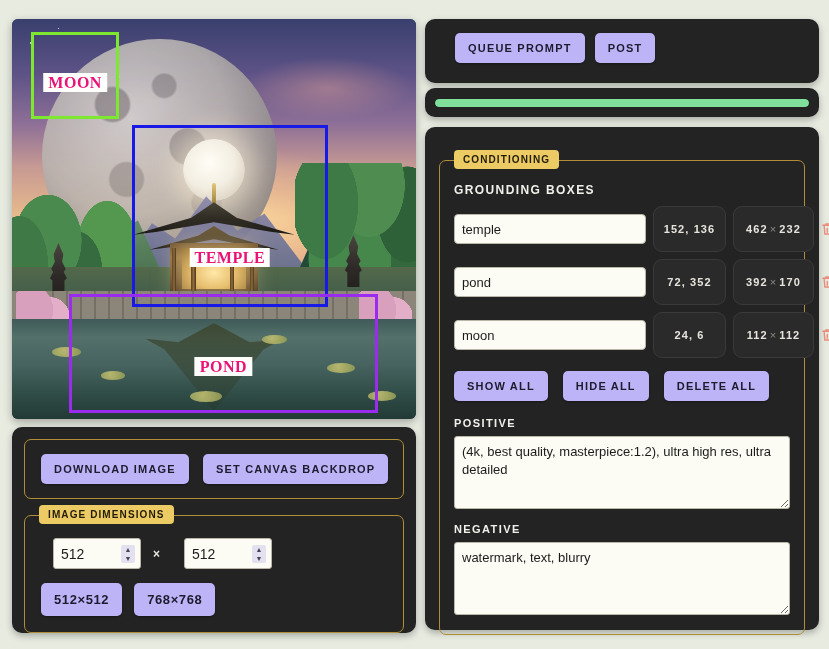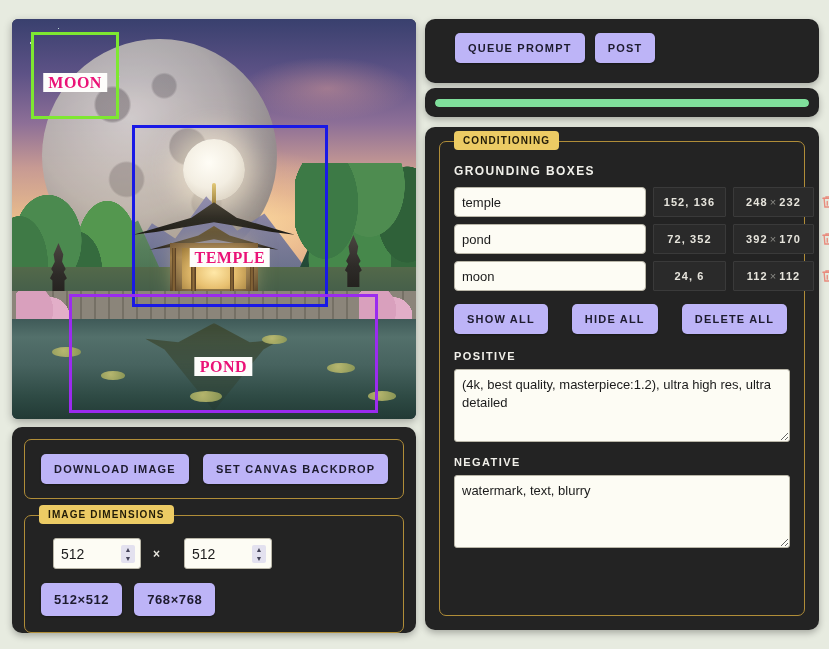--- a/index.html
+++ b/index.html
@@ -228,48 +228,48 @@
     line-height:1.2;
   }
 
   
   #topbar-panel { left:425px; top:19px; width:394px; height:64px; }
   #progress-panel { left:425px; top:88px; width:394px; height:29px; display:flex; align-items:center; padding:0 10px; }
   .progress-track { width:100%; height:8px; border-radius:5px; background:#2a2a2a; overflow:hidden; }
   .progress-fill { height:100%; border-radius:5px; background:#7fdf9b; }
 
   #cond-panel { left:425px; top:127px; width:394px; height:503px; padding:14px; }
-  #cond-inner { width:100%; height:100%; padding:22px 14px 20px 14px; }
+  #cond-inner { width:100%; height:100%; padding:22px 14px 20px 14px;margin-top:19px; }
 
   .section-title {
     color:#f1f0ea;
     font-size:12px;
     font-weight:bold;
     letter-spacing:1.4px;
     margin-bottom:9px;
   }
   .gb-row { display:flex; align-items:center; gap:7px; margin-bottom:7px; }
   .gb-label-input {
     flex:0 0 122px; height:30px;
     background:#fdfcf4; color:#1b1b1b;
     border:1px solid #b9b6a8; border-radius:4px;
     font-family:"Liberation Sans", sans-serif;
     font-size:13px; padding:0 7px;
   }
   .gb-chip {
-    height:30px; display:flex; align-items:center; justify-content:center;
-    background:#2a2a2a; border:1px solid #3a3a3a; border-radius:1px;
+    height:46px; display:flex; align-items:center; justify-content:center;
+    background:#2a2a2a; border:1px solid #3a3a3a; border-radius:9px;
     color:#e6e4dc; font-size:11px; font-weight:bold; letter-spacing:1.1px;
   }
   .gb-pos { flex:0 0 73px; }
   .gb-size { flex:0 0 81px; }
   .gb-size .mul { color:#8b8b86; font-weight:normal; margin:0 2px; }
   .icon-btn { width:26px; height:26px; display:flex; align-items:center; justify-content:center; cursor:pointer; background:none; border:none; }
 
-  .btn-row { display:flex; gap:24px; margin:13px 0 16px 0; }
+  .btn-row { display:flex; gap:15px; margin:13px 0 16px 0; }
 
   .field-label {
     color:#f1f0ea; font-size:11px; font-weight:bold; letter-spacing:1.4px; margin-bottom:7px;
   }
   textarea.ta {
     display:block; width:100%;
     background:#fdfcf4; color:#1b1b1b;
     border:1px solid #b9b6a8; border-radius:3px;
     font-family:"Liberation Sans", sans-serif;
     font-size:13px; line-height:1.35;
@@ -377,21 +377,21 @@
     <div class="goldbox" id="cond-inner">
       <div class="legend">CONDITIONING</div>
 
       <div class="section-title">GROUNDING BOXES</div>
 
       <div id="gb-rows">
           <div class="gb-row">
             <input class="gb-label-input" value="temple" style="">
             <div class="gb-chip gb-pos">152, 136</div>
             <div class="gb-chip gb-size">
-              <span>248</span>
+              <span>462</span>
               <span class="mul">×</span>
               <span>232</span>
             </div>
             <span class="icon-btn">
               <svg width="15" height="16" viewBox="0 0 24 24" fill="none" stroke="#e98b7d" stroke-width="2.2" stroke-linecap="round">
                 <path d="M3 6h18"></path>
                 <path d="M8 6V4h8v2"></path>
                 <path d="M5 6l1.2 14h11.6L19 6"></path>
                 <path d="M10 11v6"></path>
                 <path d="M14 11v6"></path>

